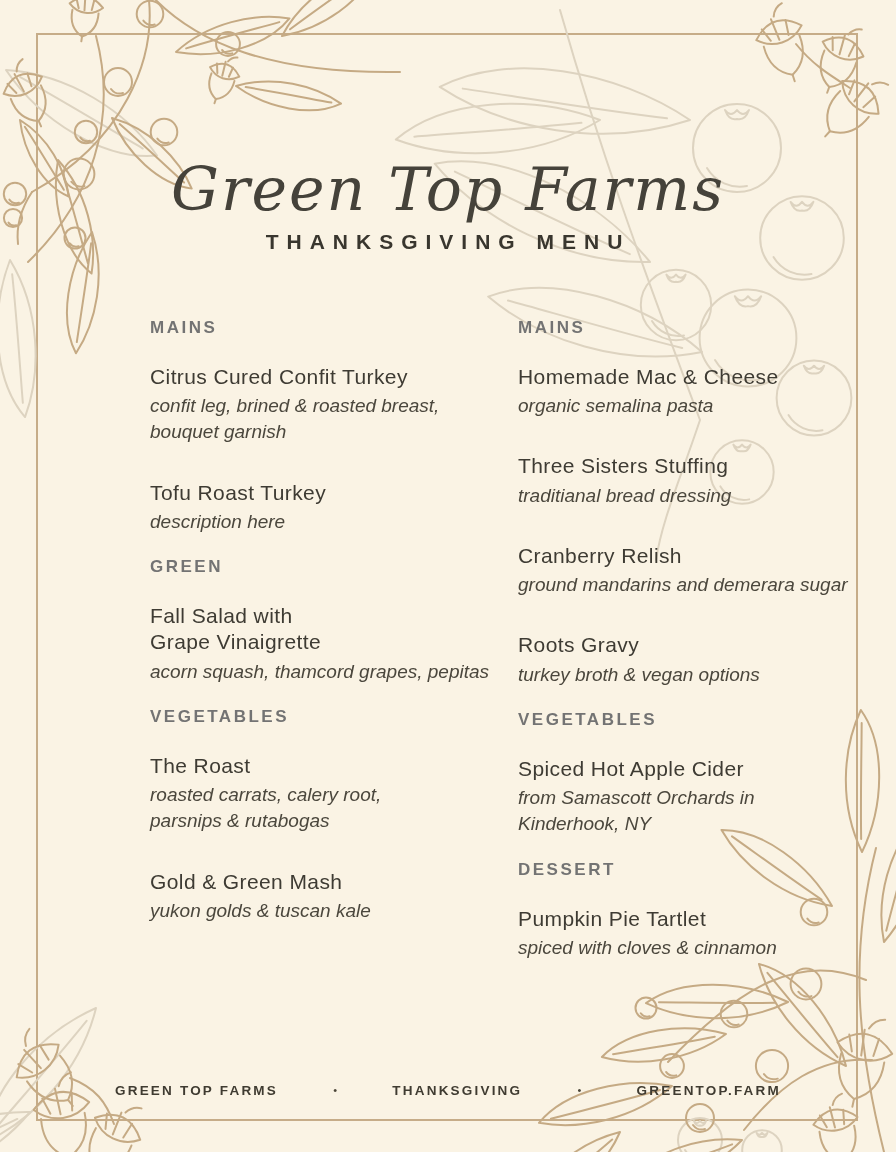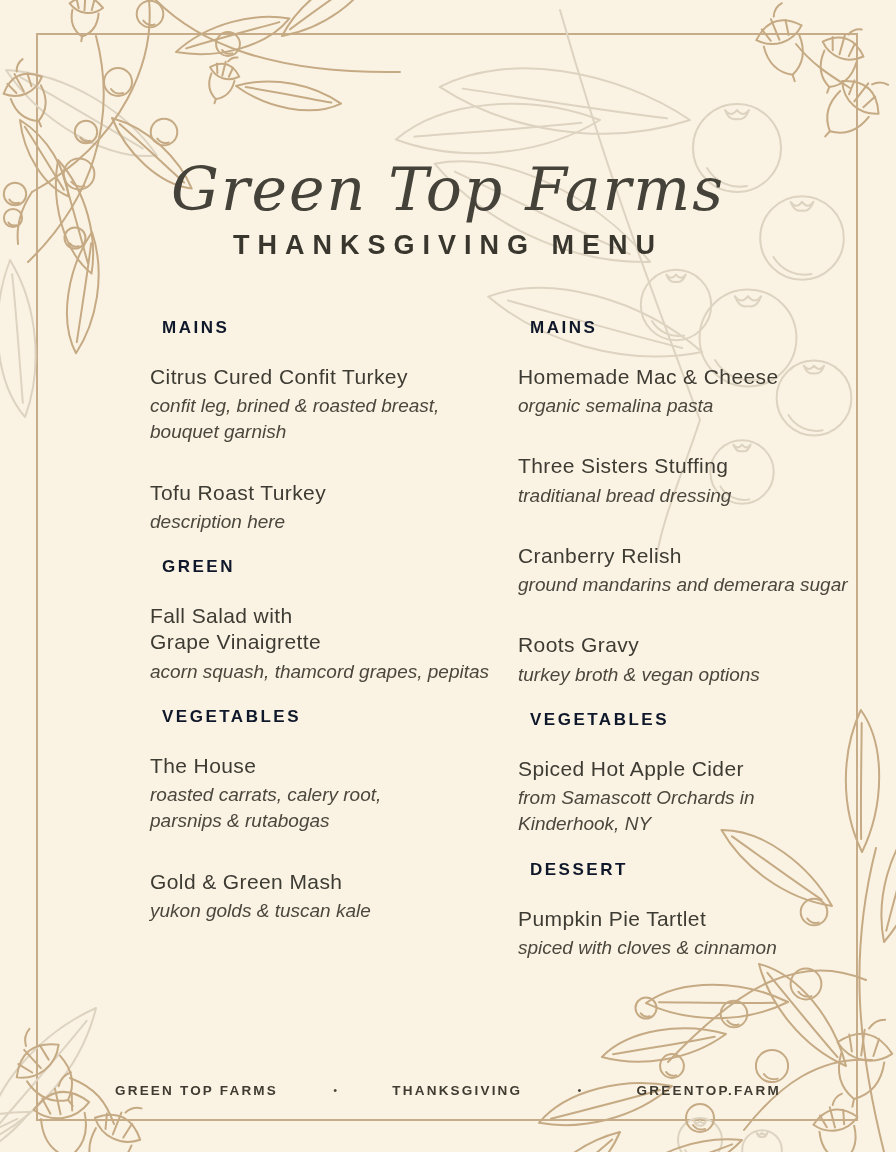--- a/index.html
+++ b/index.html
@@ -20,30 +20,30 @@
 
   svg.decor{position:absolute;left:0;top:0;z-index:2;pointer-events:none;}
   .tan{stroke:var(--line_art);fill:none;stroke-width:2;stroke-linecap:round;stroke-linejoin:round;}
   .faded{stroke:var(--line_art_faded);fill:none;stroke-width:2;stroke-linecap:round;stroke-linejoin:round;}
 
   .content{position:absolute;left:0;top:0;width:896px;height:964px;z-index:3;}
 
   .page-header{position:absolute;top:156px;left:0;width:896px;text-align:center;}
   .brand-script{font-family:"DejaVu Serif",serif;font-style:italic;font-weight:400;
                 font-size:60px;line-height:1.1;color:#45423a;letter-spacing:2px;}
-  .subtitle{margin-top:8px;font-size:27px;font-weight:700;letter-spacing:8px;
+  .subtitle{margin-top:8px;font-size:21px;font-weight:700;letter-spacing:8px;
             color:#39362e;}
 
   .column{position:absolute;top:318px;}
   .column.left{left:150px;width:345px;}
   .column.right{left:518px;width:350px;}
 
   .section{margin-bottom:22px;}
-  .section-header{font-size:17px;font-weight:700;letter-spacing:2.5px;color:#0f172a;
-                  margin-bottom:26px;margin-left:12px;}
+  .section-header{font-size:17px;font-weight:700;letter-spacing:2.5px;color:#737373;
+                  margin-bottom:26px;}
   .item{margin-bottom:34px;}
   .item:last-child{margin-bottom:8px;}
   .item-name{font-size:21px;color:#3e3b33;letter-spacing:0.4px;line-height:1.25;
              white-space:pre-line;}
   .item-desc{font-size:19px;font-style:italic;color:var(--ink_soft);line-height:1.38;
              margin-top:3px;white-space:pre-line;}
 
   .footer{position:absolute;left:115px;top:1083px;width:666px;display:flex;
           align-items:center;justify-content:space-between;}
   .footer-label{font-size:13.5px;font-weight:700;letter-spacing:2.2px;color:#3f3b31;}
@@ -196,21 +196,21 @@
 Grape Vinaigrette</div>
     <div class="item-desc">acorn squash, thamcord grapes, pepitas</div>
   </div>
 </div>
   </div>
 
   <div class="section">
     <div class="section-header">VEGETABLES</div>
     <div>
   <div class="item">
-    <div class="item-name">The House</div>
+    <div class="item-name">The Roast</div>
     <div class="item-desc">roasted carrats, calery root,
 parsnips &amp; rutabogas</div>
   </div>
 
   <div class="item">
     <div class="item-name">Gold &amp; Green Mash</div>
     <div class="item-desc">yukon golds &amp; tuscan kale</div>
   </div>
 </div>
   </div>

